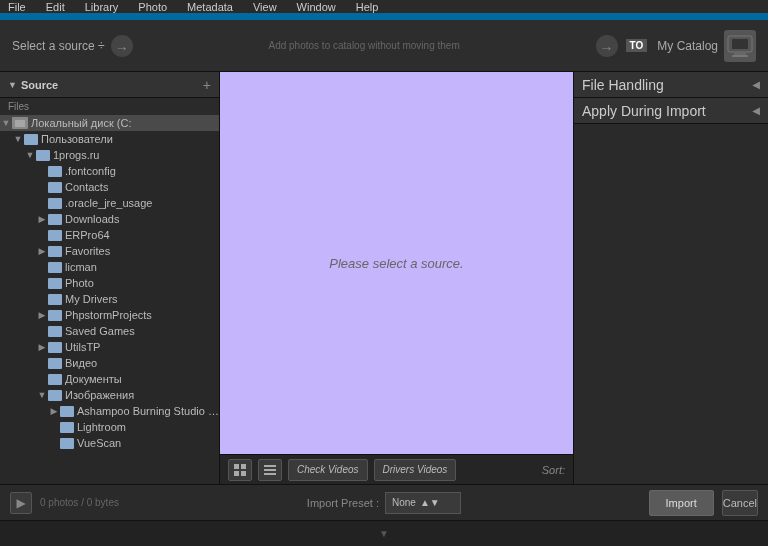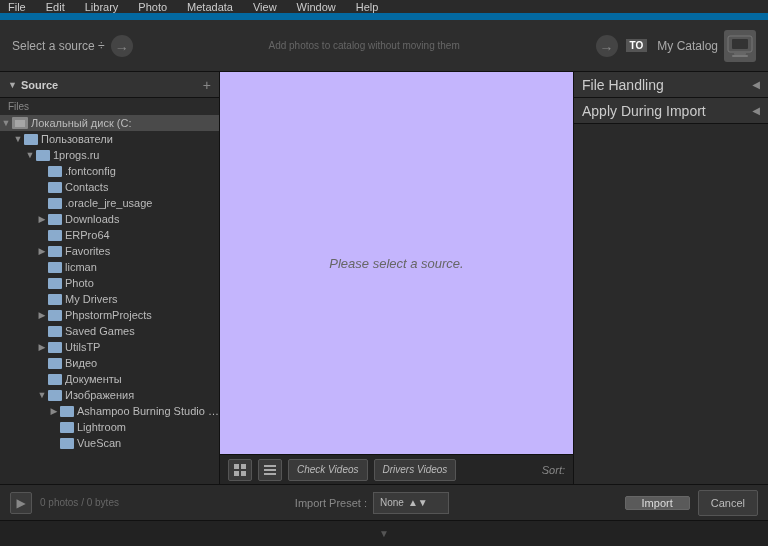--- a/index.html
+++ b/index.html
@@ -350,30 +350,30 @@
       height: 22px;
     }
     .import-btn {
       background: #5a5a5a;
       border: 1px solid #666;
       color: #ddd;
       font-size: 11px;
       padding: 4px 16px;
       border-radius: 2px;
       cursor: pointer;
-      height: 14px;
+      height: 26px;
       display: flex;
       align-items: center;
     }
     .cancel-btn {
       background: #3a3a3a;
       border: 1px solid #555;
       color: #bbb;
       font-size: 11px;
-      padding: 4px 12px;
+      padding: 4px 0;
       border-radius: 2px;
       cursor: pointer;
       height: 26px;
       display: flex;
       align-items: center;
     }
 
     
     .bottom-chevron {
       height: 26px;

